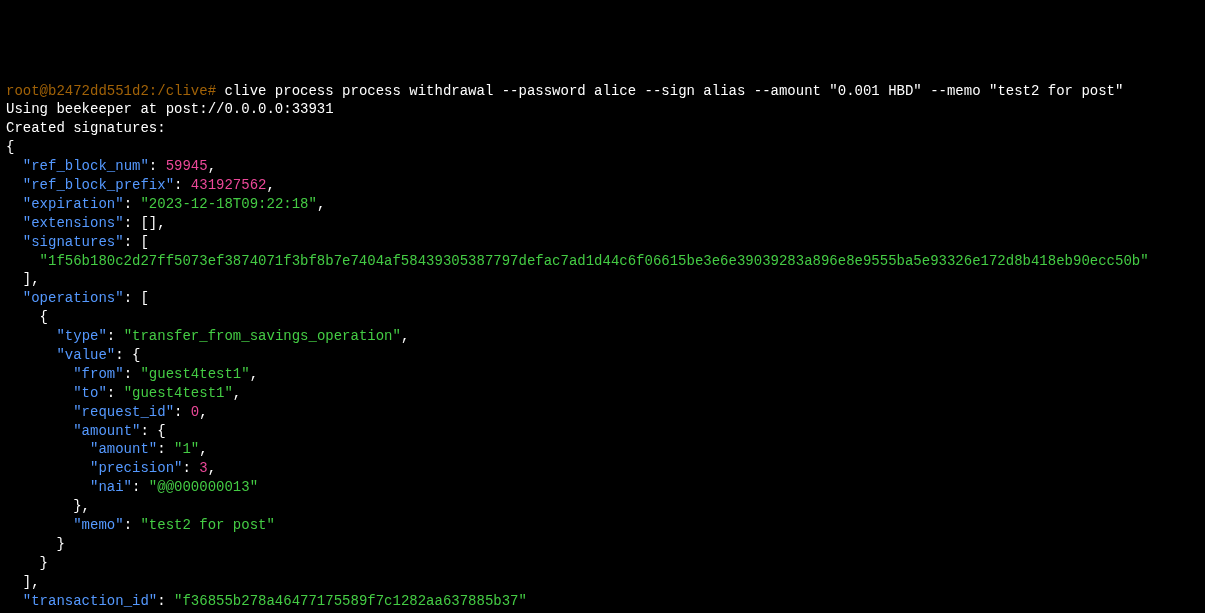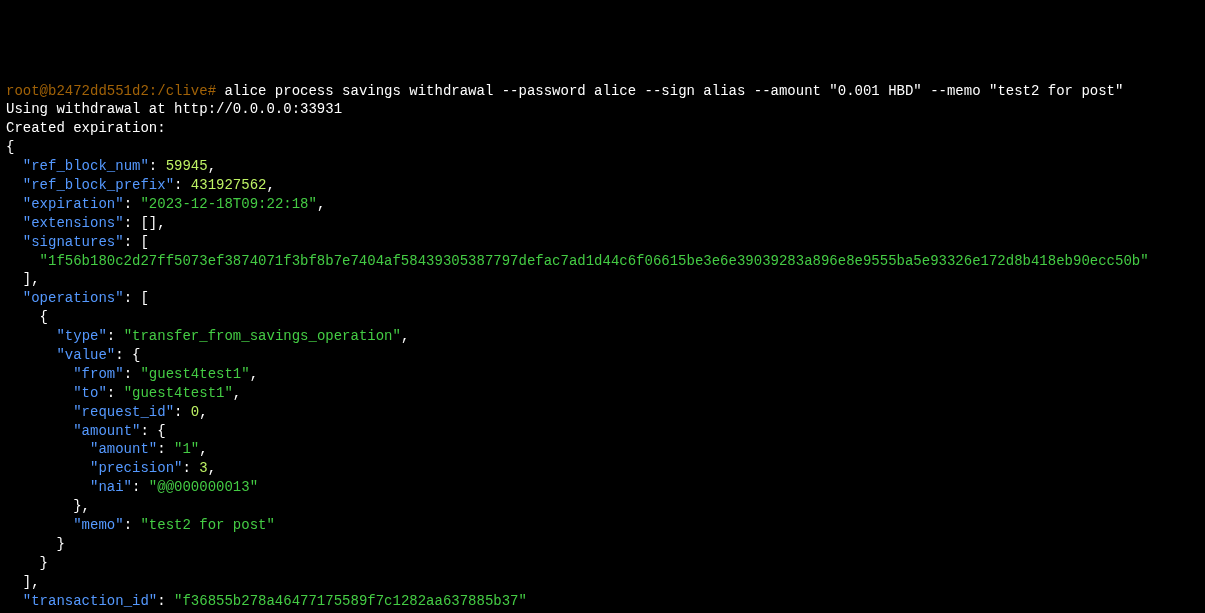--- a/index.html
+++ b/index.html
@@ -19,40 +19,40 @@
       height: 613px;
       overflow: hidden;
     }
     .key {
       color: #5599ff;
     }
     .string {
       color: #44cc44;
     }
     .number {
-      color: #bef264;
+      color: #ec4899;
     }
     .punct {
       color: #ffffff;
     }
     .prompt {
       color: #a16207;
     }
     .output {
       color: #ffffff;
     }
   </style>
 </head>
 <body>
 
 
 
-<div><span class="prompt">root@b2472dd551d2:/clive#</span> <span class="output">alice process savings withdrawal --password alice --sign alias --amount "0.001 HBD" --memo "test2 for post"</span>
-<span class="output">Using withdrawal at http://0.0.0.0:33931</span>
-<span class="output">Created expiration:</span>
+<div><span class="prompt">root@b2472dd551d2:/clive#</span> <span class="output">clive process process withdrawal --password alice --sign alias --amount "0.001 HBD" --memo "test2 for post"</span>
+<span class="output">Using beekeeper at post://0.0.0.0:33931</span>
+<span class="output">Created signatures:</span>
 <span class="punct">{</span>
   <span class="key">"ref_block_num"</span><span class="punct">: </span><span class="number">59945</span><span class="punct">,</span>
   <span class="key">"ref_block_prefix"</span><span class="punct">: </span><span class="number">431927562</span><span class="punct">,</span>
   <span class="key">"expiration"</span><span class="punct">: </span><span class="string">"2023-12-18T09:22:18"</span><span class="punct">,</span>
   <span class="key">"extensions"</span><span class="punct">: </span><span class="punct">[]</span><span class="punct">,</span>
   <span class="key">"signatures"</span><span class="punct">: [</span>
     <span class="string">"1f56b180c2d27ff5073ef3874071f3bf8b7e7404af58439305387797defac7ad1d44c6f06615be3e6e39039283a896e8e9555ba5e93326e172d8b418eb90ecc50b"</span>
   <span class="punct">],</span>
   <span class="key">"operations"</span><span class="punct">: [</span>
     <span class="punct">{</span>

